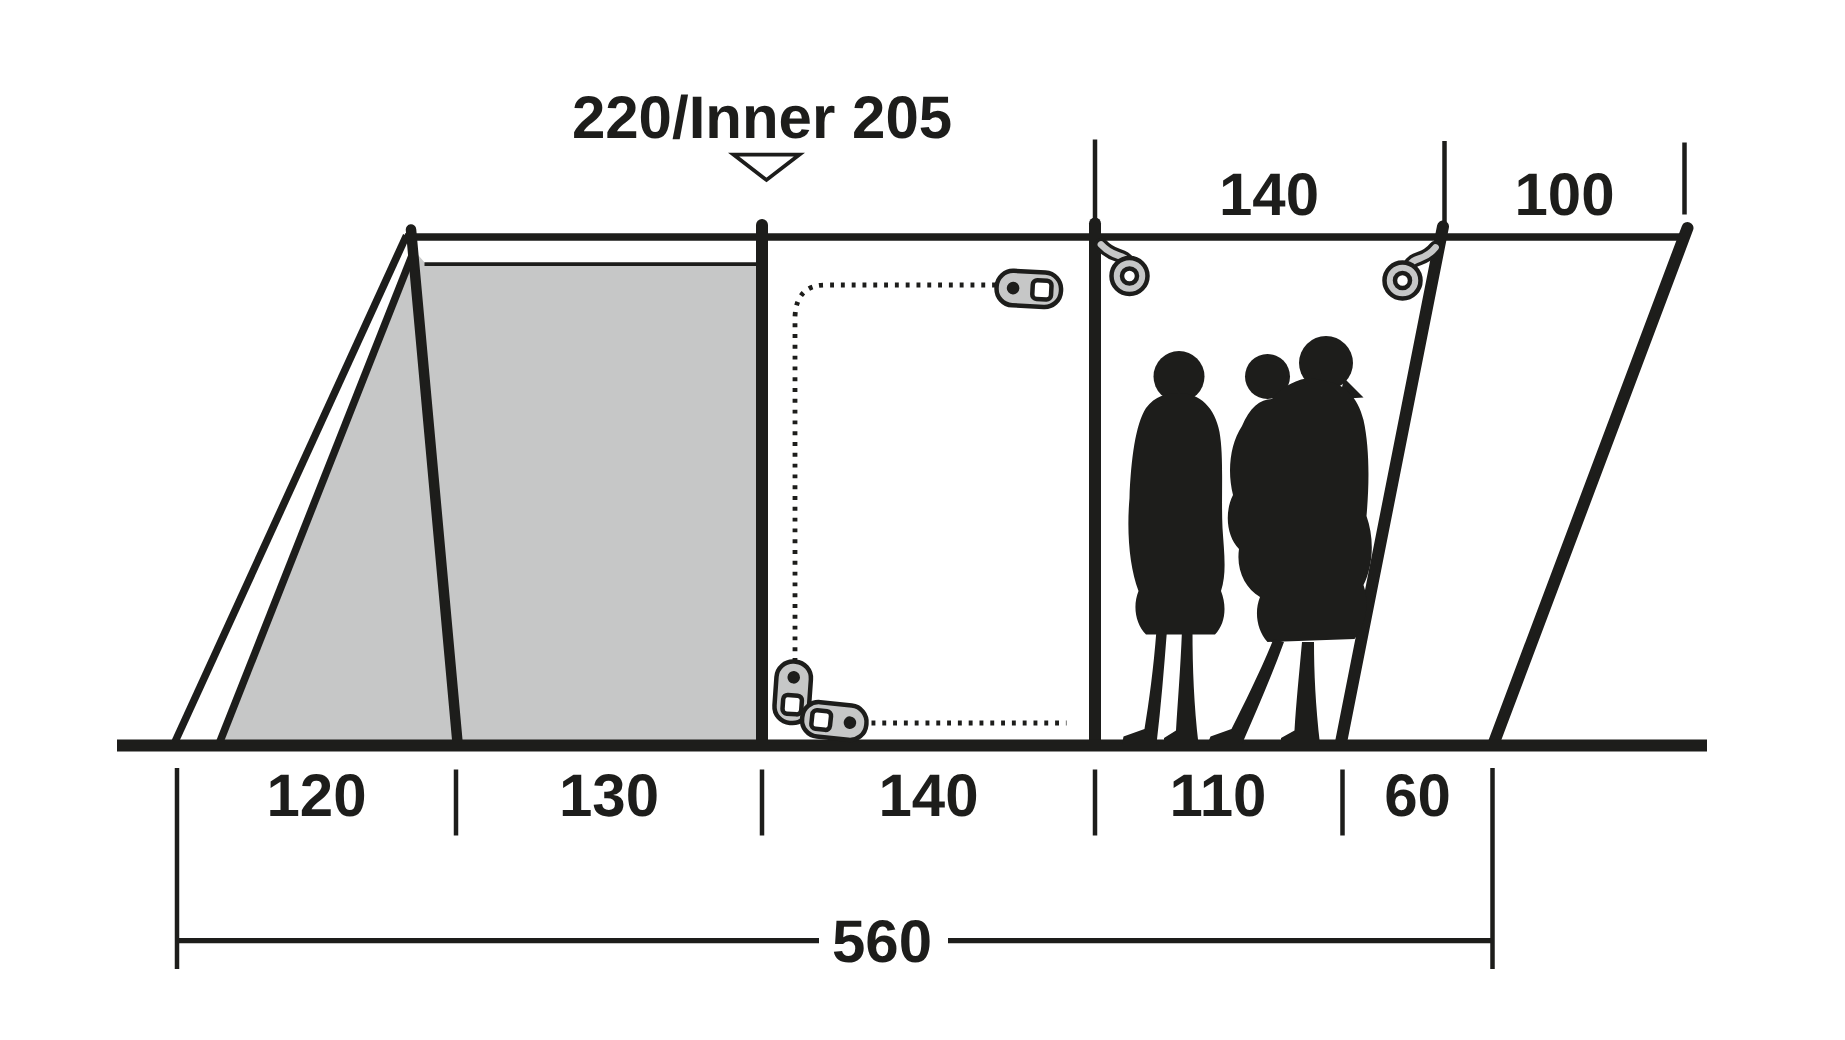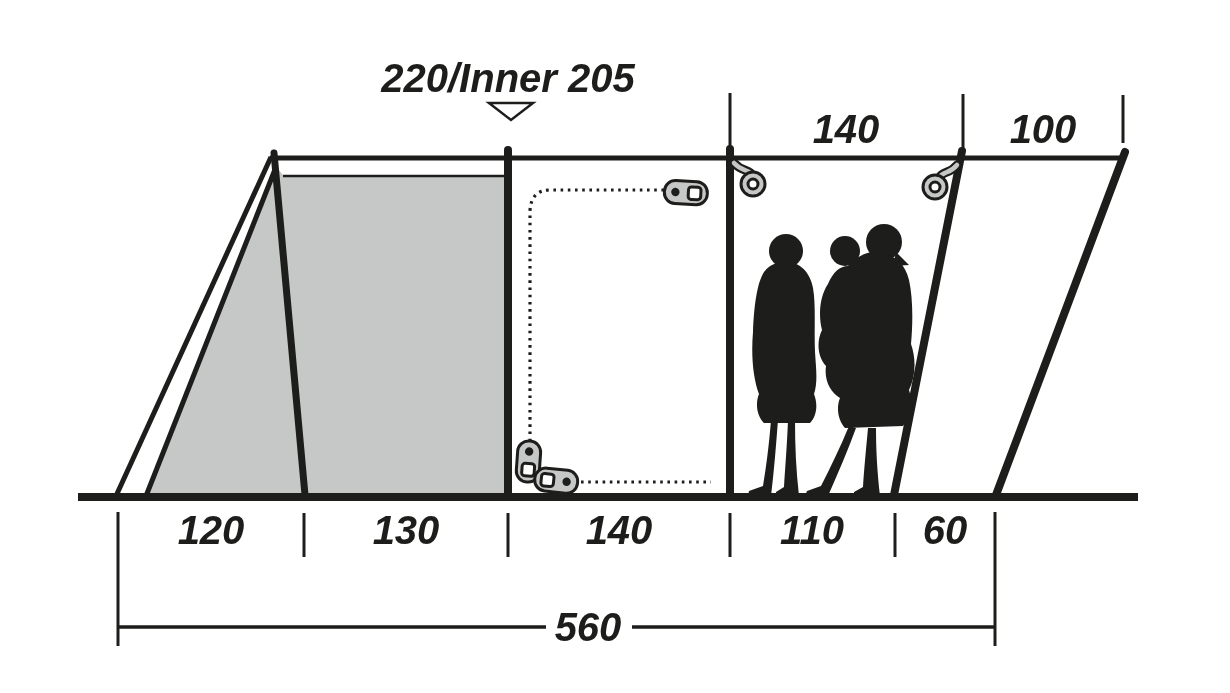--- a/index.html
+++ b/index.html
@@ -1,17 +1,17 @@
 <!DOCTYPE html>
 <html><head>
 <meta charset="utf-8">
 <style>
   html,body{margin:0;padding:0;background:#ffffff;}
   .stage{position:relative;width:1230px;height:693px;background:#ffffff;overflow:hidden;
-         font-family:"Liberation Sans",sans-serif;font-style:italic;}
+         font-family:"Liberation Sans",sans-serif;}
   svg{position:absolute;left:0;top:0;}
   text.dim{font-family:"Liberation Sans",sans-serif;font-weight:bold;font-size:40px;
            fill:#1d1d1b;text-anchor:middle;}
   text.title{font-family:"Liberation Sans",sans-serif;font-weight:bold;font-size:40px;
            fill:#1d1d1b;text-anchor:middle;}
 </style>
 </head>
 <body>
 
 <div class="stage">

